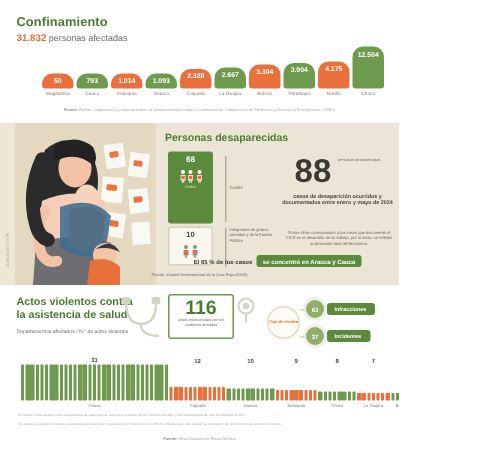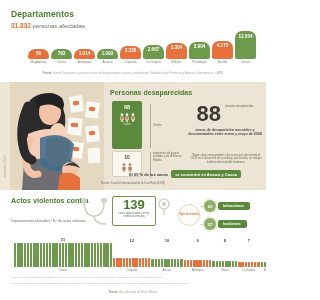--- a/index.html
+++ b/index.html
@@ -162,21 +162,21 @@
   }
   .icon-person { width: 4px; height: 9px; display: block; }
 </style>
 </head>
 <body>
 
 <div class="page">
 
   <div class="sec-confinement">
     <div class="conf-head">
-      <div class="sec-title">Departamentos</div>
+      <div class="sec-title">Confinamiento</div>
       <div class="conf-sub">
         <b>31.832</b>
         <span>personas afectadas</span>
       </div>
     </div>
 
     <div class="conf-chart" id="conf-chart">
         <div class="conf-col">
           <div class="conf-bar" style="height: 10px; background: rgb(232, 112, 58);">
             <div class="conf-val">50</div>
@@ -356,32 +356,33 @@
     </div>
     <div class="src-line" style="top:100px; color:#a59c86;">
       <b>Fuente: Comité Internacional de la Cruz Roja (CICR)</b>
     </div>
   </div>
 
   <div class="sec-health">
 
     <div class="health-title">
       <span>Actos violentos contra</span><br>
+      <span>la asistencia de salud</span>
     </div>
     <div class="health-sub">Departamentos afectados / N.° de actos violentos</div>
 
     <svg style="position:absolute;left:78px;top:6px;" width="36" height="32" viewBox="0 0 36 32">
       <path d="M6 4 q0 16 10 16 q10 0 10 -14" fill="none" stroke="#cfd6c2" stroke-width="1.6"></path>
       <rect x="3" y="2" width="6" height="5" rx="2" fill="#cfd6c2"></rect>
       <rect x="23" y="2" width="6" height="5" rx="2" fill="#cfd6c2"></rect>
       <path d="M16 20 q0 8 12 8" fill="none" stroke="#cfd6c2" stroke-width="1.6"></path>
     </svg>
 
     <div class="box116">
-      <div class="n116">139</div>
+      <div class="n116">116</div>
       <div class="n116-cap">casos relacionados con los conflictos armados</div>
     </div>
 
     <svg style="position:absolute;left:156px;top:8px;" width="16" height="18" viewBox="0 0 16 18">
       <circle cx="8" cy="6" r="5" fill="none" stroke="#cfd6c2" stroke-width="1.4"></circle>
       <circle cx="8" cy="6" r="2.2" fill="#cfd6c2"></circle>
       <path d="M8 11 v6" stroke="#cfd6c2" stroke-width="1.4" fill="none"></path>
     </svg>
 
     <div class="tipo-circle">

